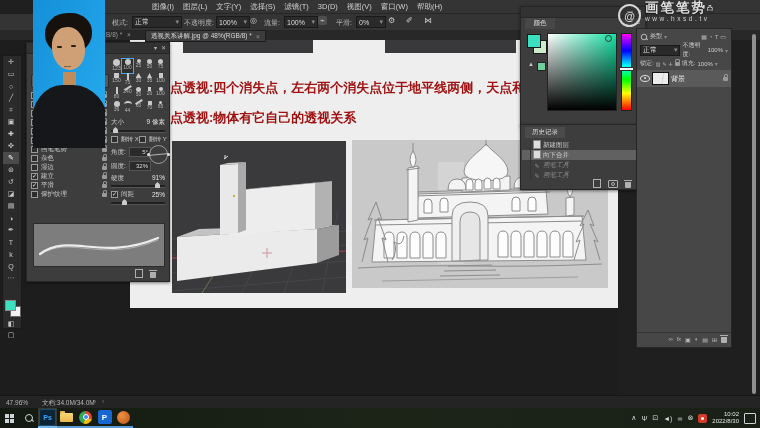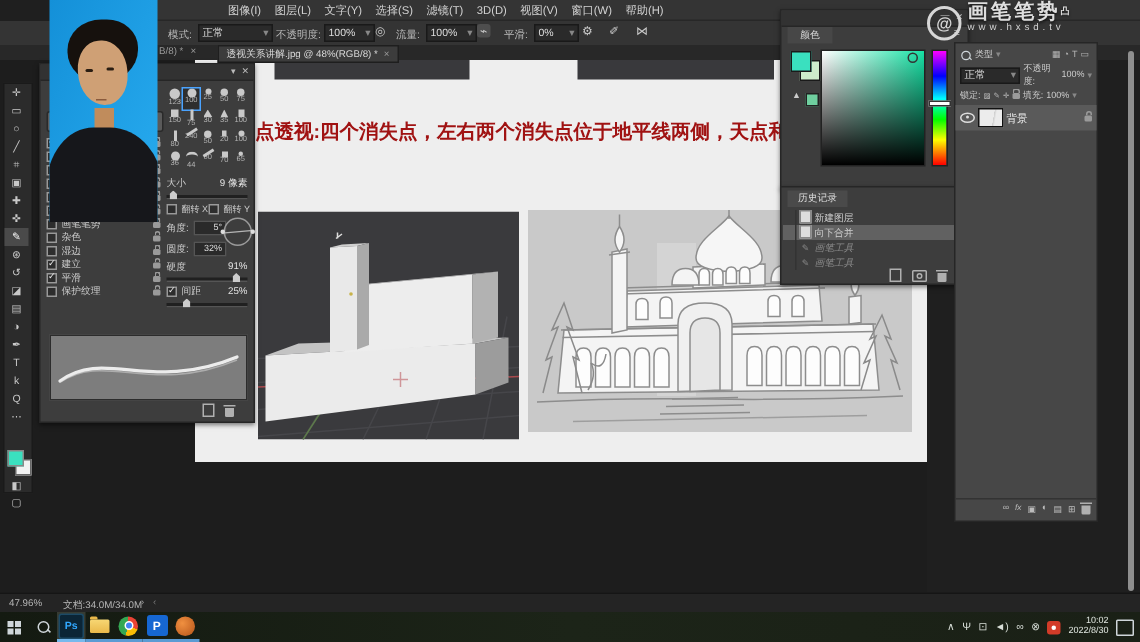--- a/index.html
+++ b/index.html
@@ -154,20 +154,21 @@
 </head>
 <body>
 
 <div id="app">
 
   <div class="abs pasteboard">
     <div class="doc">
       <div class="strip" style="left:53px;width:130px;background:#39393c;"></div>
       <div class="strip" style="left:255px;width:131px;background:#39393c;"></div>
       <div class="redtext" style="left:40px;top:39px;">点透视:四个消失点，左右两个消失点位于地平线两侧，天点和地点同时</div>
+      <div class="redtext" style="left:40px;top:69px;">点透视:物体有它自己的透视关系</div>
 
       <svg class="abs" style="left:42px;top:101px;" width="174" height="152" viewBox="0 0 174 152">
         <rect width="174" height="152" fill="#3a3a3d"></rect>
         <g stroke="#46464a" stroke-width="1" fill="none">
           <path d="M0,98 L174,90"></path>
             <path d="M0,114 L174,104"></path>
             <path d="M0,132 L174,120"></path>
             <path d="M0,150 L174,136"></path>
           <path d="M30,152 L80,70"></path>
             <path d="M70,152 L110,70"></path>

